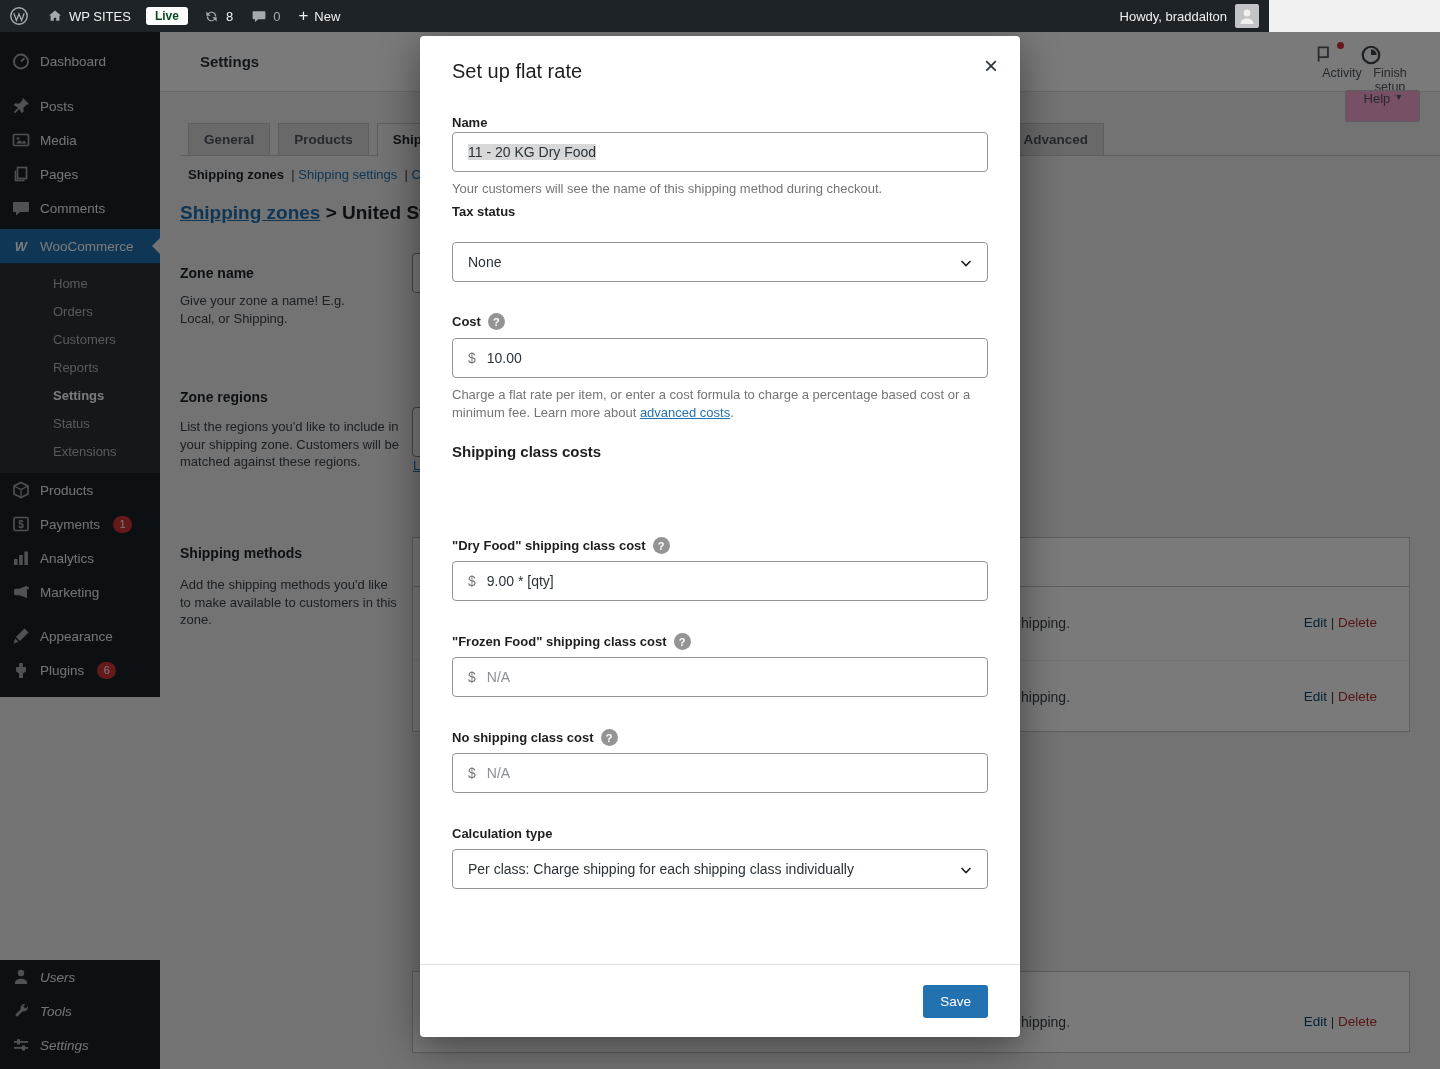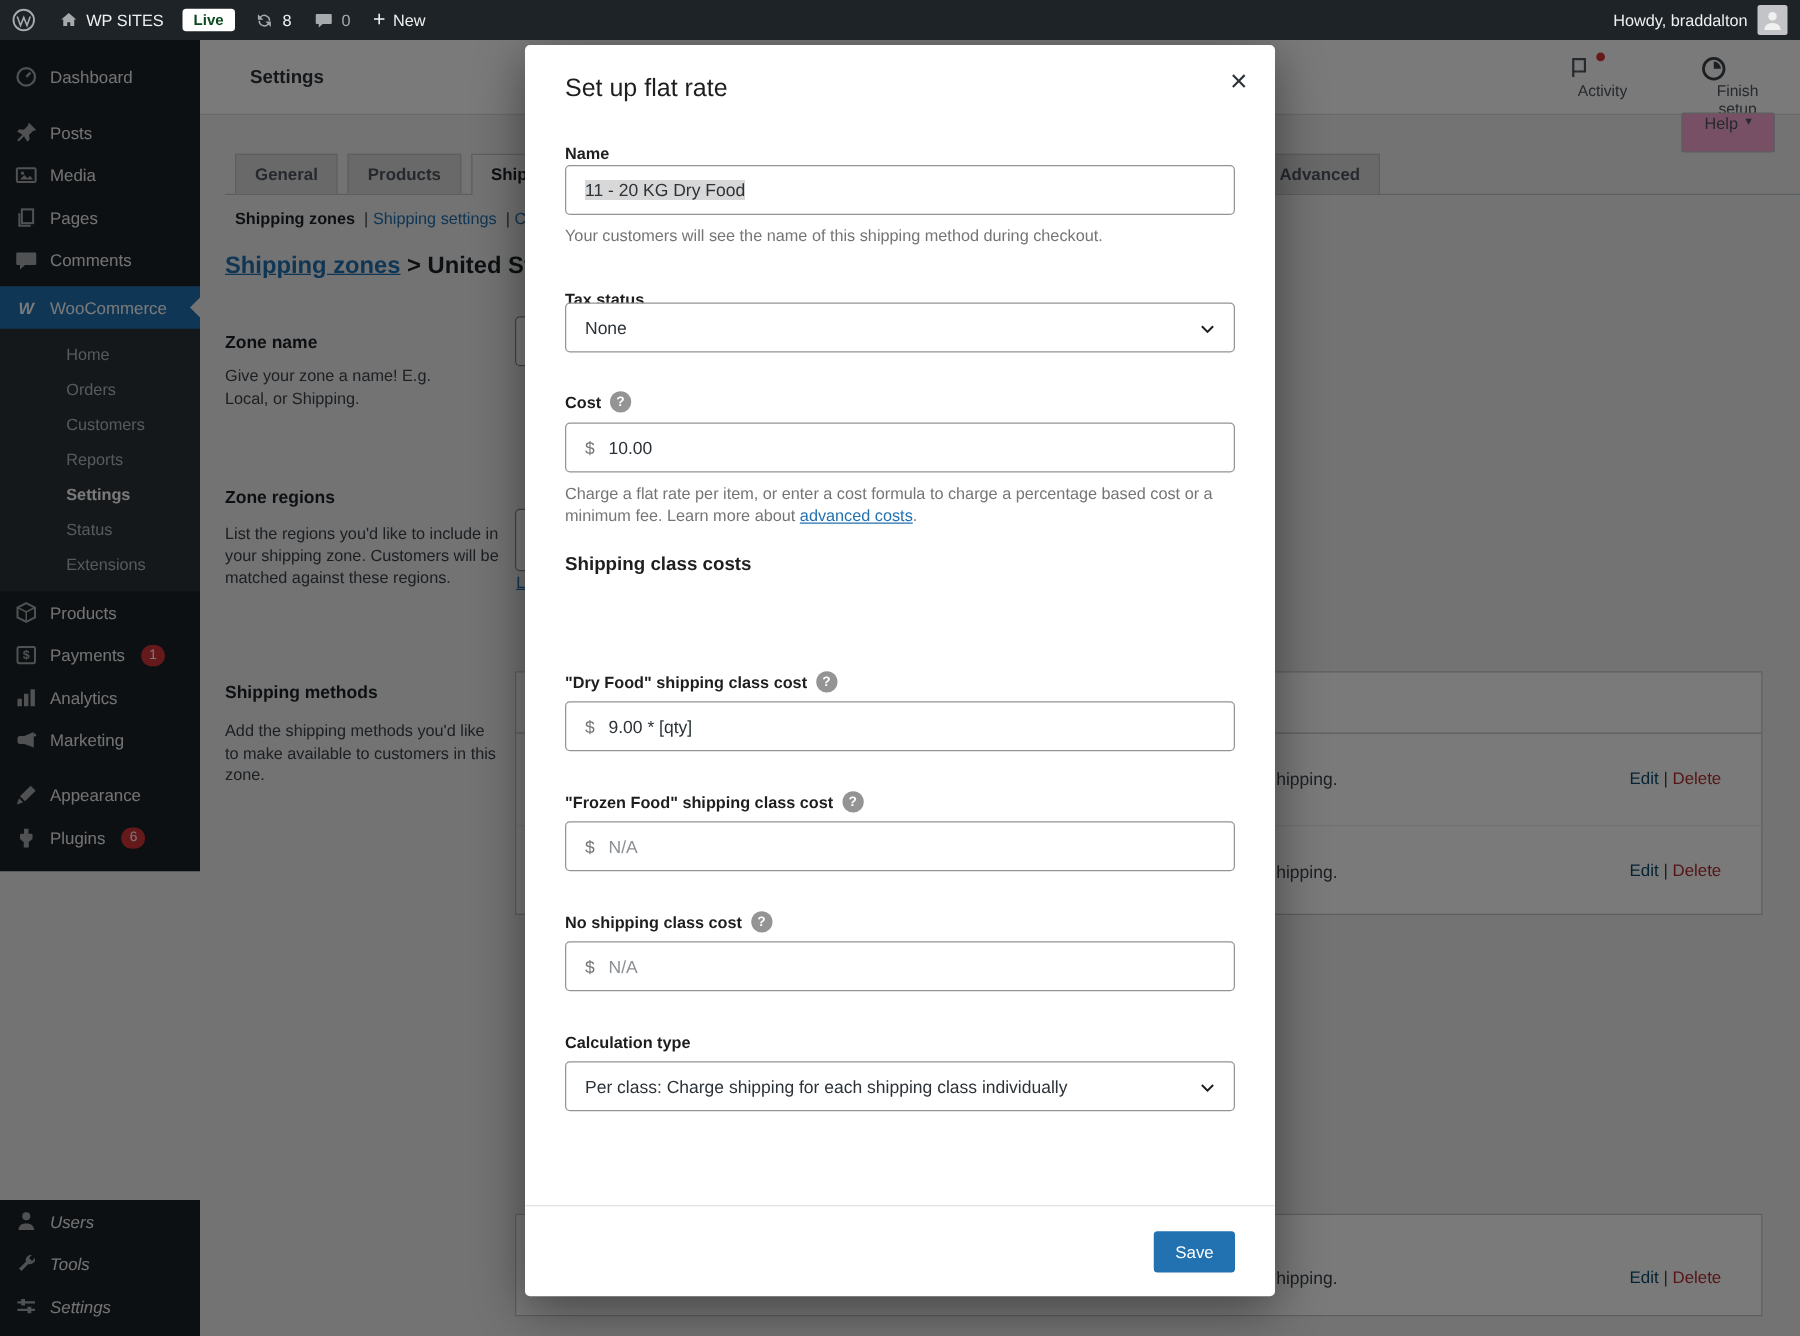--- a/index.html
+++ b/index.html
@@ -1,21 +1,21 @@
 <!DOCTYPE html>
 <html><head>
 <meta charset="utf-8">
 <style>
   html,body{margin:0;padding:0;background:#444;}
   body{font-family:"Liberation Sans",sans-serif;-webkit-font-smoothing:antialiased;}
   .screen{position:relative;width:1440px;height:1069px;overflow:hidden;background:#f0f0f1;}
   svg{display:block;}
 
   
-  .topbar{position:absolute;left:0;top:0;width:1440px;height:32px;background:#1d2327;color:#f0f0f1;
+  .topbar{position:absolute;left:0;top:0;width:1269px;height:32px;background:#1d2327;color:#f0f0f1;
     display:flex;align-items:center;justify-content:space-between;z-index:40;font-size:13px;}
   .tb-left,.tb-right{display:flex;align-items:center;height:100%;}
   .tb-item{display:flex;align-items:center;gap:6px;padding:0 9px;height:100%;color:#f0f0f1;cursor:pointer;}
   .tb-item .ic{color:#a7aaad;}
   .live{background:#ffffff;color:#0a4b1e;font-weight:700;font-size:12px;padding:2px 9px;border-radius:3px;margin:0 6px;}
   .cnt-dim{color:#a7aaad;}
   .plus{font-size:17px;font-weight:400;line-height:1;margin-top:-2px;}
   .howdy{padding:0 8px;}
   .avatar{width:24px;height:24px;background:#c3c4c7;border-radius:2px;margin-right:10px;display:flex;align-items:center;justify-content:center;}
 
@@ -97,21 +97,21 @@
 </style>
 </head>
 <body>
 
 <div class="screen">
 
   <div class="page">
     <div class="hdrstrip"></div>
     <div class="pgtitle">Settings</div>
 
-    <div class="hicon" style="left:1252px;">
+    <div class="hicon" style="left:1312px;">
       <span class="ig">
         <svg width="22" height="22" viewBox="0 0 20 20" fill="none" stroke="#50575e" stroke-width="1.6">
           <path d="M6 16V3h8.5v9H9"></path>
             <path d="M6 12h3"></path>
         </svg>
         <span class="reddot"></span>
       </span>
       <span>Activity</span>
     </div>
     <div class="hicon" style="left:1360px;">
@@ -334,21 +334,21 @@
   <div class="modal">
     <div class="m-title">Set up flat rate</div>
     <div class="m-close">×</div>
 
     <div class="m-label" style="top:79px;">Name</div>
     <div class="m-input" style="top:96px;">
       <span class="sel-hl">11 - 20 KG Dry Food</span>
     </div>
     <div class="m-help" style="top:144px;">Your customers will see the name of this shipping method during checkout.</div>
 
-    <div class="m-label" style="top:196px;">Tax status</div>
+    <div class="m-label" style="top:168px;">Tax status</div>
     <div class="m-select" style="top:206px;">
       <span>None</span>
       <span class="chev">
           <svg width="16" height="16" viewBox="0 0 16 16" fill="none" stroke="currentColor" stroke-width="1.6">
             <path d="M3.5 6l4.5 4.5L12.5 6"></path>
           </svg>
         </span>
     </div>
 
     <div class="m-label" style="top:277px;">

